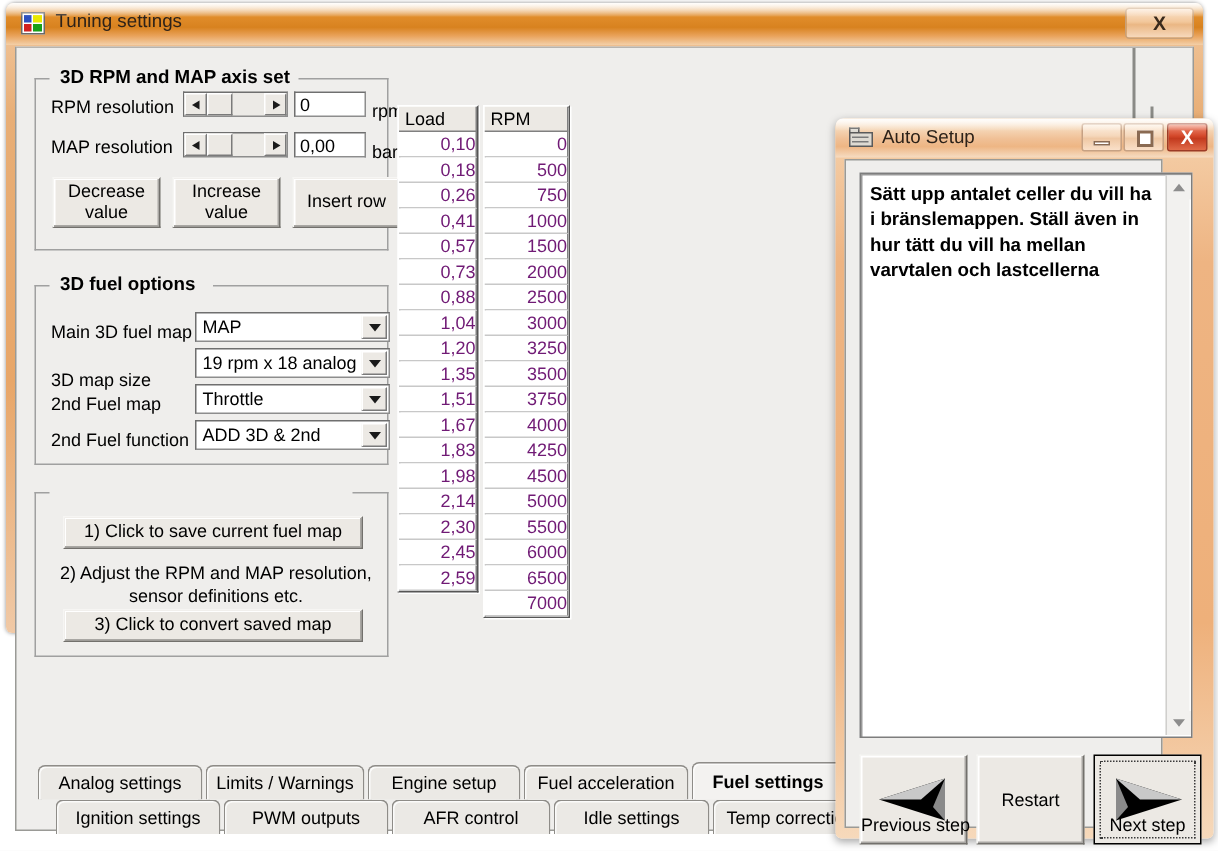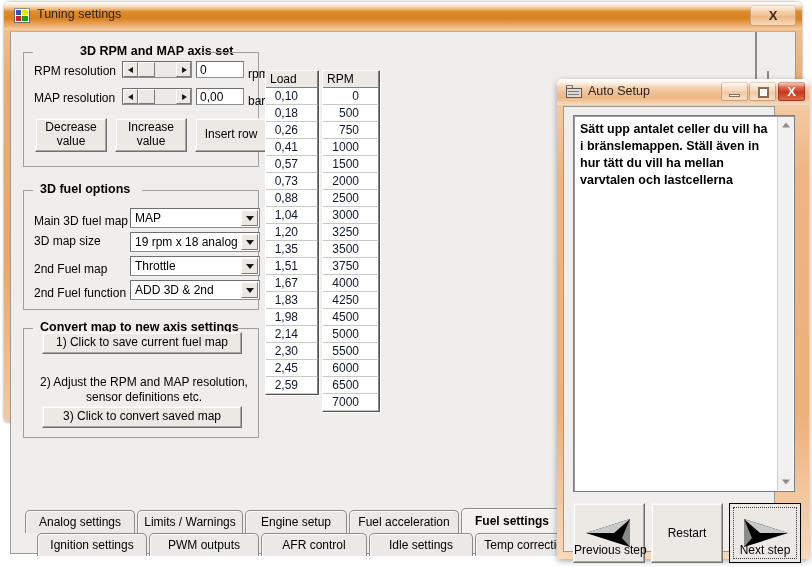--- a/index.html
+++ b/index.html
@@ -286,23 +286,23 @@
     color: #000;
     padding-left: 4px;
     line-height: 17px;
     box-sizing: border-box;
   }
   .grid-cell {
     height: 17px;
     border-bottom: 1px solid #c8c8c8;
     border-right: 1px solid #808080;
     font-size: 12px;
-    color: #0f172a;
+    color: #701a75;
     text-align: right;
-    padding-right: 19px;
+    padding-right: 0;
     line-height: 17px;
     box-sizing: border-box;
     background: #ffffff;
   }
 
   
   #tabstrip {
     position: absolute;
     left: 6px; top: 466px;
     width: 760px; height: 52px;
@@ -534,21 +534,21 @@
         <div class="x-glyph">X</div>
       </div>
     </div>
 
     <div id="main-client">
 
       <div id="client-divider"></div>
       <div id="client-divider2"></div>
 
       <div class="groupbox" style="left:12px; top:20px; width:236px; height:115px;">
-        <div class="gb-legend" style="left:12px;margin-left:40px;">3D RPM and MAP axis set</div>
+        <div class="gb-legend" style="left:12px;">3D RPM and MAP axis set</div>
         <div class="gb-topline-right" style="left:175px; right:-1px;"></div>
 
         <div class="lbl" style="left:10px; top:12px;">RPM resolution</div>
         <div class="slider" style="left:98px; top:9px; width:70px;">
           <div class="sl-btn left">
               <span class="sl-arrow"></span>
             </div>
           <div class="sl-thumb"></div>
           <div class="sl-btn right">
               <span class="sl-arrow"></span>
@@ -592,21 +592,21 @@
         <div class="gb-topline-right" style="left:118px; right:-1px;"></div>
 
         <div class="lbl" style="left:10px; top:24px;">Main 3D fuel map</div>
         <div class="combo" style="left:106px; top:18px; width:130px;">
           <div class="cb-text">MAP</div>
           <div class="cb-arrow-box">
               <span class="cb-arrow"></span>
             </div>
         </div>
 
-        <div class="lbl" style="left:10px; top:44px;">3D map size</div>
+        <div class="lbl" style="left:10px; top:56px;">3D map size</div>
         <div class="combo" style="left:106px; top:42px; width:130px;">
           <div class="cb-text">19 rpm x 18 analog</div>
           <div class="cb-arrow-box">
               <span class="cb-arrow"></span>
             </div>
         </div>
 
         <div class="lbl" style="left:10px; top:72px;">2nd Fuel map</div>
         <div class="combo" style="left:106px; top:66px; width:130px;">
           <div class="cb-text">Throttle</div>
@@ -618,24 +618,23 @@
         <div class="lbl" style="left:10px; top:96px;">2nd Fuel function</div>
         <div class="combo" style="left:106px; top:90px; width:130px;">
           <div class="cb-text">ADD 3D &amp; 2nd</div>
           <div class="cb-arrow-box">
               <span class="cb-arrow"></span>
             </div>
         </div>
       </div>
 
       <div class="groupbox" style="left:12px; top:296px; width:236px; height:110px;">
-        <div class="gb-legend" style="left:12px;">Convert map to new axis settings</div>
         <div class="gb-topline-right" style="left:211px; right:-1px;"></div>
 
-        <div class="btn" style="left:18px; top:4px; width:200px; height:22px;">
+        <div class="btn" style="left:18px; top:16px; width:200px; height:22px;">
           <span>1) Click to save current fuel map</span>
         </div>
 
         <div class="lbl" style="left:16px; top:47px;">2) Adjust the RPM and MAP resolution,</div>
         <div class="lbl" style="left:62px; top:62px;">sensor definitions etc.</div>
 
         <div class="btn" style="left:18px; top:78px; width:200px; height:22px;">
           <span>3) Click to convert saved map</span>
         </div>
       </div>

